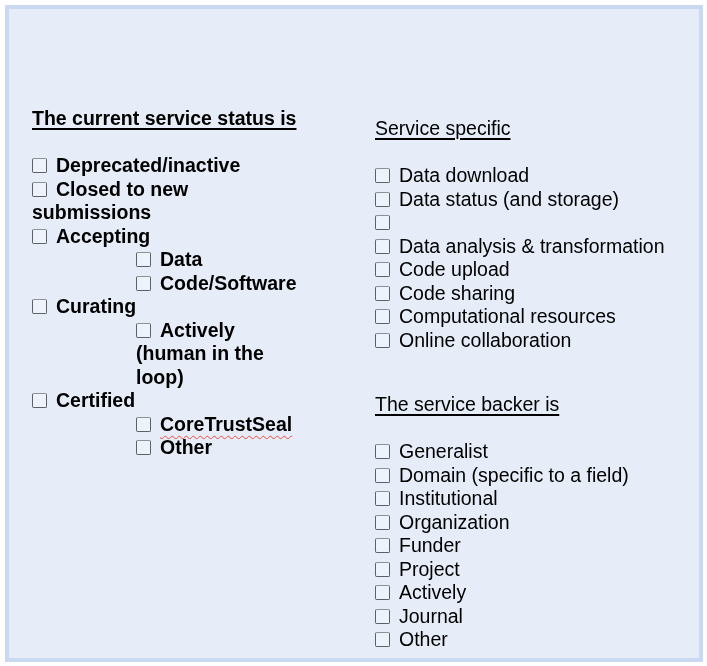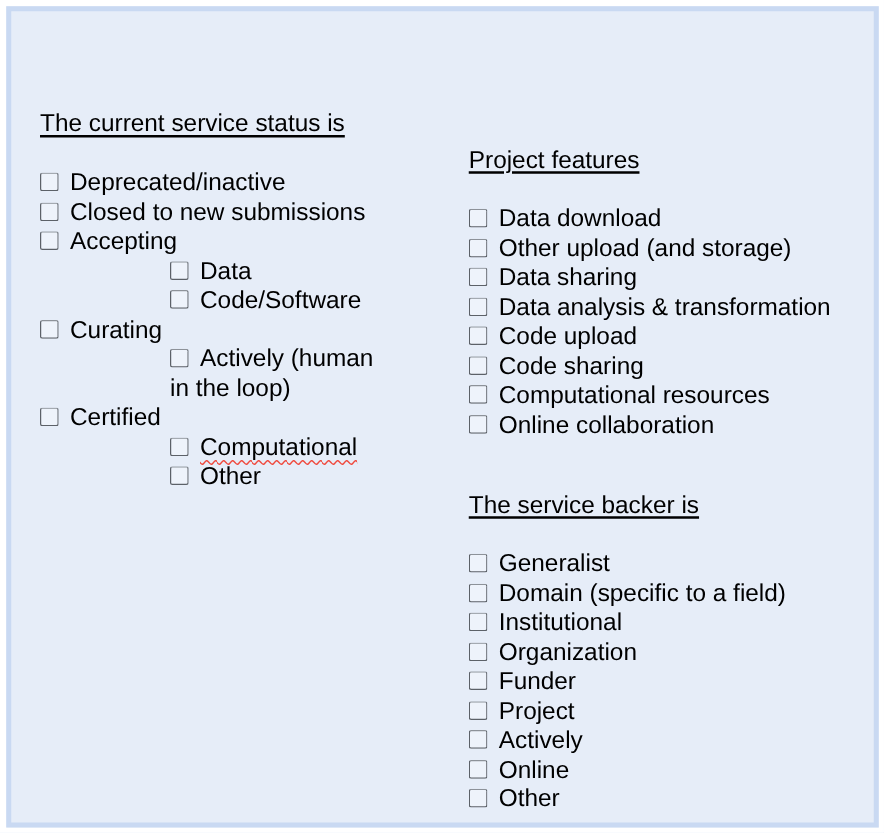--- a/index.html
+++ b/index.html
@@ -22,22 +22,23 @@
     background: var(--panel-bg, #e6edf8);
     border: 4px solid var(--panel-border, #c9d9f2);
   }
   .col {
     position: absolute;
     font-size: 19.5px;
     line-height: 23.5px;
   }
   .col-left {
     left: 23px;   
-    top: 79px;    
+    top: 98px;    
     width: 270px;
+    font-weight: bold;
   }
   .col-right {
     left: 366px;  
     top: 108px;   
     width: 310px;
   }
   .heading {
     margin: 0 0 23.5px 0;
   }
   .section + .section { margin-top: 41px; }
@@ -109,45 +110,45 @@
 
   <div class="item indent">
     <span class="cb"></span><span class="lbl">Actively (human in the loop)</span>
   </div>
 
   <div class="item">
     <span class="cb"></span><span class="lbl">Certified</span>
   </div>
 
   <div class="item indent">
-    <span class="cb"></span><span class="lbl misspelled">Computational</span>
+    <span class="cb"></span><span class="lbl misspelled">CoreTrustSeal</span>
   </div>
 
   <div class="item indent">
     <span class="cb"></span><span class="lbl">Other</span>
   </div>
 </div>
   </div>
 </div>
   <div class="col col-right">
   <div class="section">
     <div class="heading">
-      <span class="heading-text">Project features</span>
+      <span class="heading-text">Service specific</span>
     </div>
     <div class="list">
   <div class="item">
     <span class="cb"></span><span class="lbl">Data download</span>
   </div>
 
   <div class="item">
-    <span class="cb"></span><span class="lbl">Other upload (and storage)</span>
-  </div>
-
-  <div class="item">
-    <span class="cb"></span><span class="lbl">Data sharing</span>
+    <span class="cb"></span><span class="lbl">Data status (and storage)</span>
+  </div>
+
+  <div class="item">
+    <span class="cb"></span>
   </div>
 
   <div class="item">
     <span class="cb"></span><span class="lbl">Data analysis &amp; transformation</span>
   </div>
 
   <div class="item">
     <span class="cb"></span><span class="lbl">Code upload</span>
   </div>
 
@@ -192,21 +193,21 @@
 
   <div class="item">
     <span class="cb"></span><span class="lbl">Project</span>
   </div>
 
   <div class="item">
     <span class="cb"></span><span class="lbl">Actively</span>
   </div>
 
   <div class="item">
-    <span class="cb"></span><span class="lbl">Online</span>
+    <span class="cb"></span><span class="lbl">Journal</span>
   </div>
 
   <div class="item">
     <span class="cb"></span><span class="lbl">Other</span>
   </div>
 </div>
   </div>
 </div>
 </div>
 

